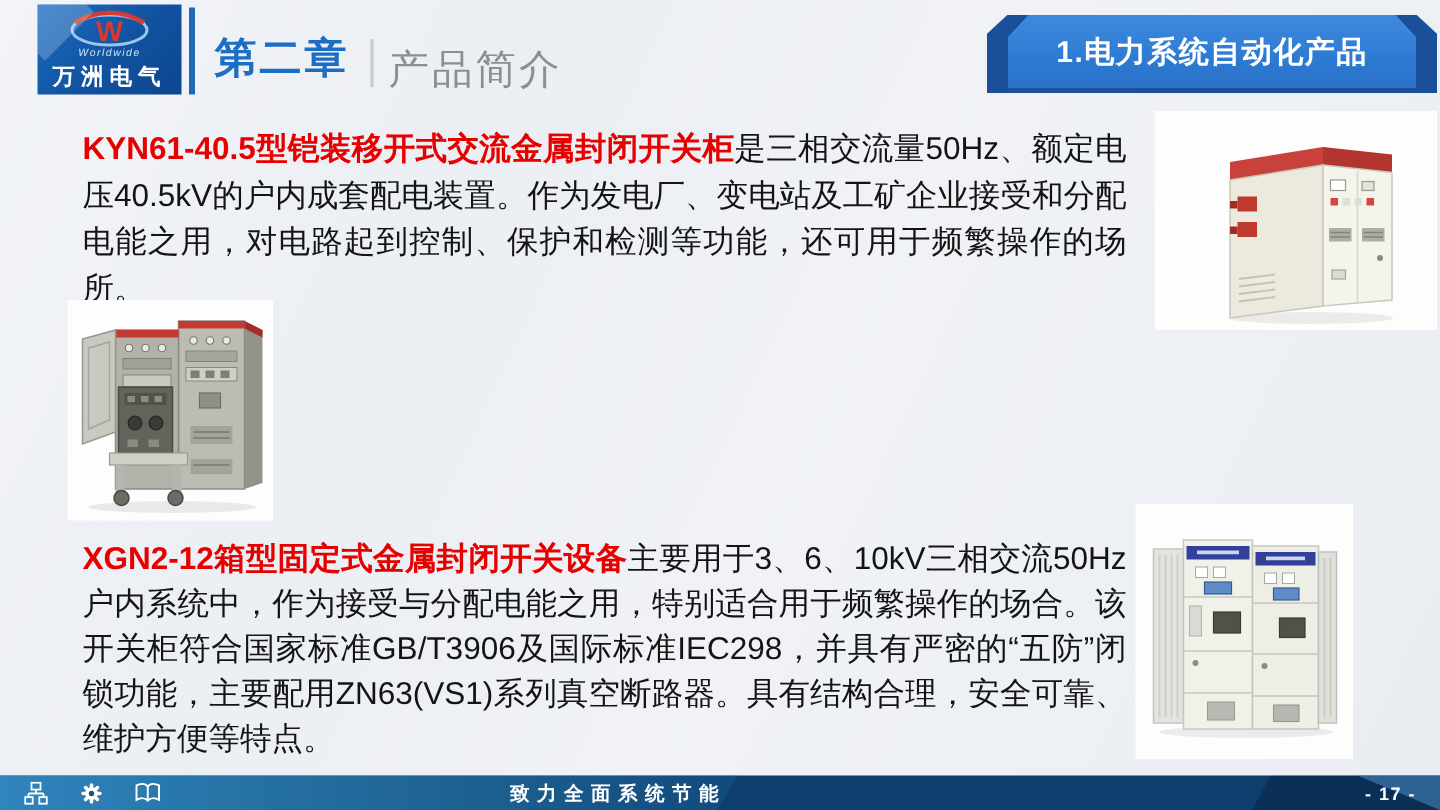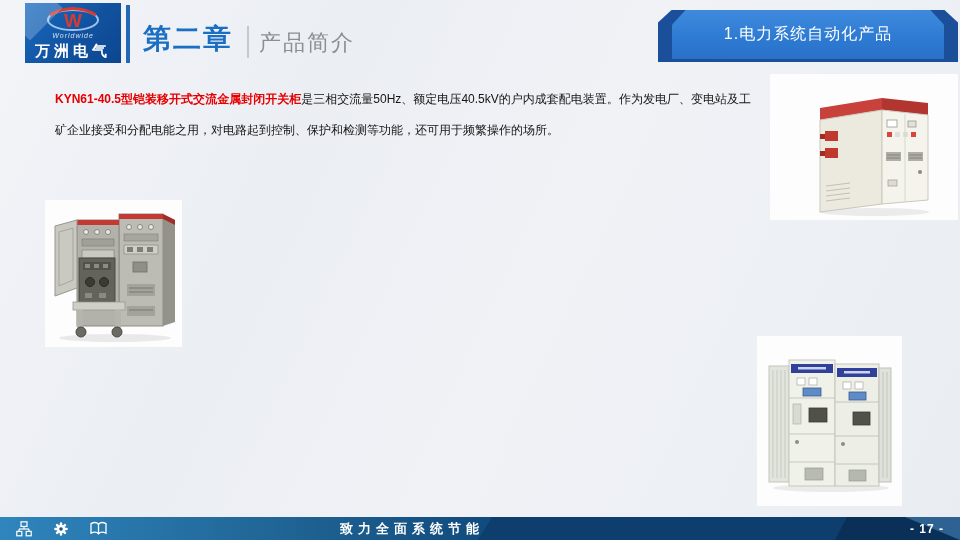--- a/index.html
+++ b/index.html
@@ -24,38 +24,38 @@
   .logo svg { display:block; margin:3px auto 0; }
   .logo-en { font-size:7px; font-style:italic; color:#cfe0f4; letter-spacing:1px; line-height:8px; }
   .logo-cn { font-size:15px; font-weight:bold; color:#ffffff; letter-spacing:4px; margin-top:2px; }
 
   .head-vline { position:absolute; left:126px; top:5px; width:4px; height:58px; background:#2268b4; }
   .chapter {
     position:absolute; left:143px; top:20px; font-size:28px; font-weight:bold;
     color:#1a6fc4; letter-spacing:2px;
   }
   .title-sep { position:absolute; left:247px; top:26px; width:2px; height:32px; background:#c3c9d1; }
-  .subtitle { position:absolute; left:259px; top:28px; font-size:22px; color:#8b8f95; letter-spacing:2px; font-weight:normal; }
+  .subtitle { position:absolute; left:259px; top:28px; font-size:27px; color:#8b8f95; letter-spacing:2px; font-weight:normal; }
 
   
   .ribbon {
     position:absolute; left:658px; top:10px; width:300px; height:52px;
     background:#1c4f9a;
     clip-path:polygon(4.5% 0%,95.5% 0%,100% 24%,100% 100%,0% 100%,0% 24%);
   }
   .ribbon-inner {
     position:absolute; left:14px; right:14px; top:0; bottom:3px;
     background:linear-gradient(180deg,#3f8ade 0%,#2d7ad2 60%,#2a71c8 100%);
     clip-path:polygon(0 30%,5% 0,95% 0,100% 30%,100% 100%,0 100%);
     display:flex; align-items:center; justify-content:center;
   }
-  .ribbon-inner span { color:#ffffff; font-size:16px; font-weight:normal; letter-spacing:1px; }
-
-  
-  .para { position:absolute; font-size:12px; line-height:31px; color:#141414; font-weight:500; text-align:justify; }
+  .ribbon-inner span { color:#ffffff; font-size:20px; font-weight:bold; letter-spacing:1px; }
+
+  
+  .para { position:absolute; font-size:21px; line-height:31px; color:#141414; font-weight:500; text-align:justify; }
   .para .red { color:#e60000; font-weight:bold; }
   .para1 { left:55px; top:84px;  width:696px; }
   .para2 { left:255px; top:228px; width:700px; }
   .para3 { left:55px; top:358px; width:696px; line-height:30px; }
 
   
   .photo-card { position:absolute; background:#fdfdfd; }
   .card1 { left:770px; top:74px;  width:188px; height:146px; }
   .card2 { left:45px;  top:200px; width:137px; height:147px; }
   .card3 { left:757px; top:336px; width:145px; height:170px; }
@@ -197,20 +197,21 @@
       <rect x="54" y="93" width="7" height="5" fill="#8a8a84"></rect>
 
       <rect x="28" y="102" width="52" height="8" fill="#cfcfc7" stroke="#9a9a92" stroke-width="0.8"></rect>
       <rect x="32" y="110" width="6" height="20" fill="#b5b5ad"></rect>
       <rect x="70" y="110" width="6" height="20" fill="#b5b5ad"></rect>
       <circle cx="36" cy="132" r="5" fill="#6b6b64" stroke="#4a4a44" stroke-width="1"></circle>
       <circle cx="72" cy="132" r="5" fill="#6b6b64" stroke="#4a4a44" stroke-width="1"></circle>
     </svg>
   </figure>
 
+  <p class="para para3"><span class="red">XGN2-12箱型固定式金属封闭开关设备</span><span>主要用于3、6、10kV三相交流50Hz户内系统中，作为接受与分配电能之用，特别适合用于频繁操作的场合。该开关柜符合国家标准GB/T3906及国际标准IEC298，并具有严密的“五防”闭锁功能，主要配用ZN63(VS1)系列真空断路器。具有结构合理，安全可靠、维护方便等特点。</span></p>
 
   <figure class="photo-card card3">
     <svg viewBox="0 0 145 170">
       <ellipse cx="74" cy="152" rx="58" ry="4" fill="rgba(0,0,0,0.07)"></ellipse>
 
       <rect x="12" y="30" width="20" height="116" fill="#e2e5dd" stroke="#c2c5bd" stroke-width="1"></rect>
       <g stroke="#cbcec6" stroke-width="1.2">
         <line x1="16" y1="34" x2="16" y2="142"></line>
         <line x1="20" y1="34" x2="20" y2="142"></line>
         <line x1="24" y1="34" x2="24" y2="142"></line>

